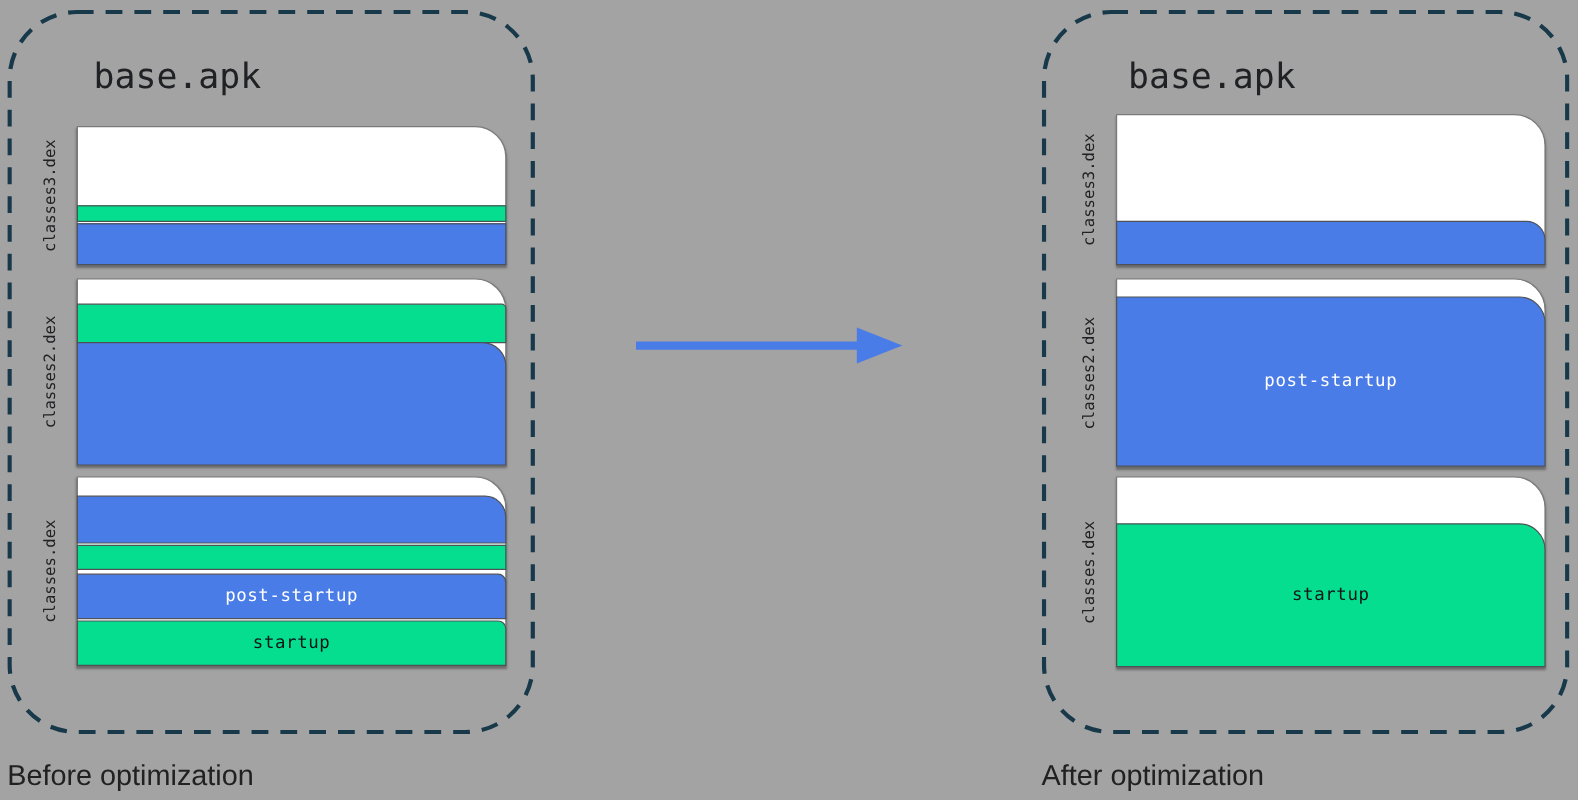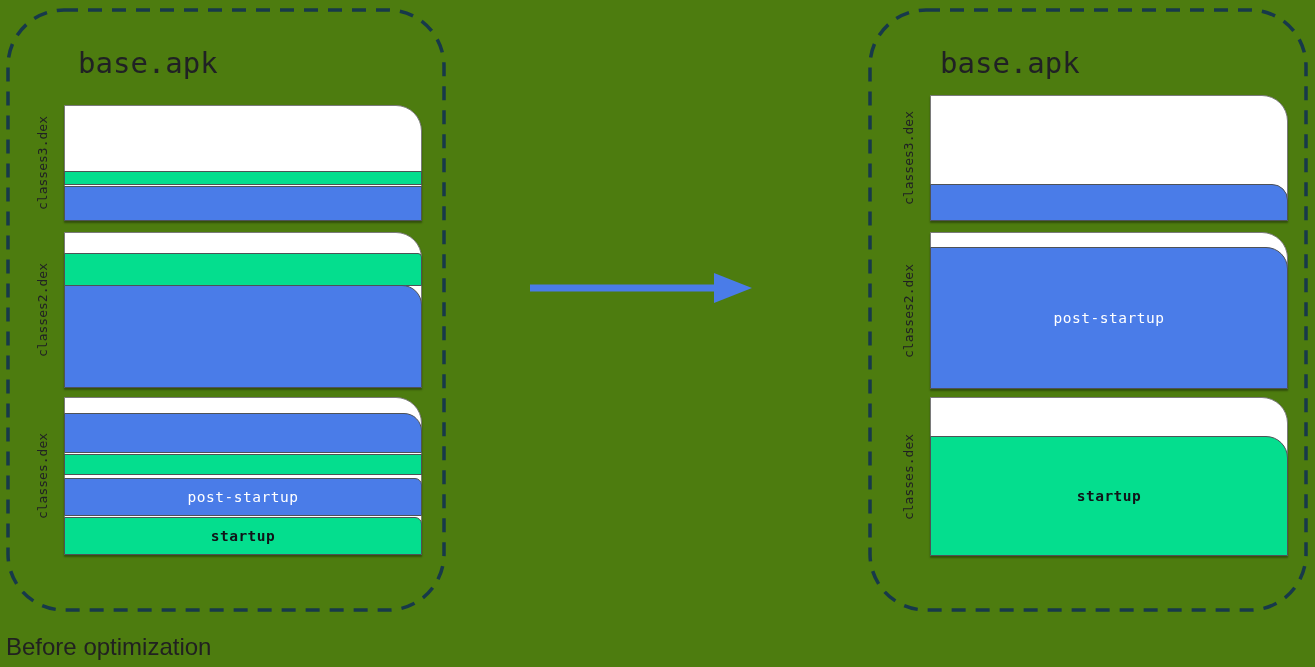--- a/index.html
+++ b/index.html
@@ -1,19 +1,19 @@
 <!DOCTYPE html>
 <html style="--blue: #4a7ce8; --green: #04de8e; --arrow_blue: #4a7ce8; --dash_border: #17394a; --page_outline: #7a7a7a; --stripe_outline: #4e5256; --text_dark: #202124;"><head>
 <meta charset="utf-8">
 <style>
   html,body{margin:0;padding:0;background:#ffffff;}
   .stage{
     position:relative;
     width:1315px;height:667px;
-    background:#4d7c0f;
+    background:#a3a3a3;
     font-family:"Liberation Sans", sans-serif;
     overflow:hidden;
   }
   
   .panel{position:absolute;top:8px;width:440px;height:604px;}
   .panel svg.dash{position:absolute;inset:0;width:100%;height:100%;}
   .panel .dash rect{
     fill:none;
     stroke:var(--dash_border,#17394a);
     stroke-width:3.5;
@@ -43,21 +43,21 @@
     box-sizing:border-box;
     box-shadow:0 2px 2px rgba(0,0,0,0.35);
   }
   .stripe{
     position:absolute;left:-1px;right:-1px;
     border:1px solid var(--stripe_outline,#4e5256);
     box-sizing:border-box;
     display:flex;align-items:center;justify-content:center;
   }
   .stripe.blue{background:var(--blue,#4a7ce8);}
-  .stripe.green{background:var(--green,#04de8e);font-weight:bold;}
+  .stripe.green{background:var(--green,#04de8e);}
   .stripe.fill-bottom{bottom:-1px;}
   .seg-label{
     font-family:"DejaVu Sans Mono","Liberation Mono",monospace;
     font-size:14.5px;letter-spacing:0.5px;
   }
   .seg-label.on-blue{color:#ffffff;}
   .seg-label.on-green{color:#111418;}
   
   .arrow-svg{position:absolute;left:528px;top:268px;width:226px;height:40px;}
   .arrow-svg line{stroke:var(--arrow_blue,#4a7ce8);stroke-width:7;}
@@ -142,14 +142,15 @@
       <div class="file-label">classes.dex</div>
       <div class="page">
         <div class="stripe green fill-bottom" style="top:38px;border-top-right-radius:22px;">
           <span class="seg-label on-green">startup</span>
         </div>
       </div>
     </div>
   </section>
 
   <div class="caption" style="left:6px;">Before optimization</div>
+  <div class="caption" style="left:868px;">After optimization</div>
 
 </div>
 
 </body></html>

